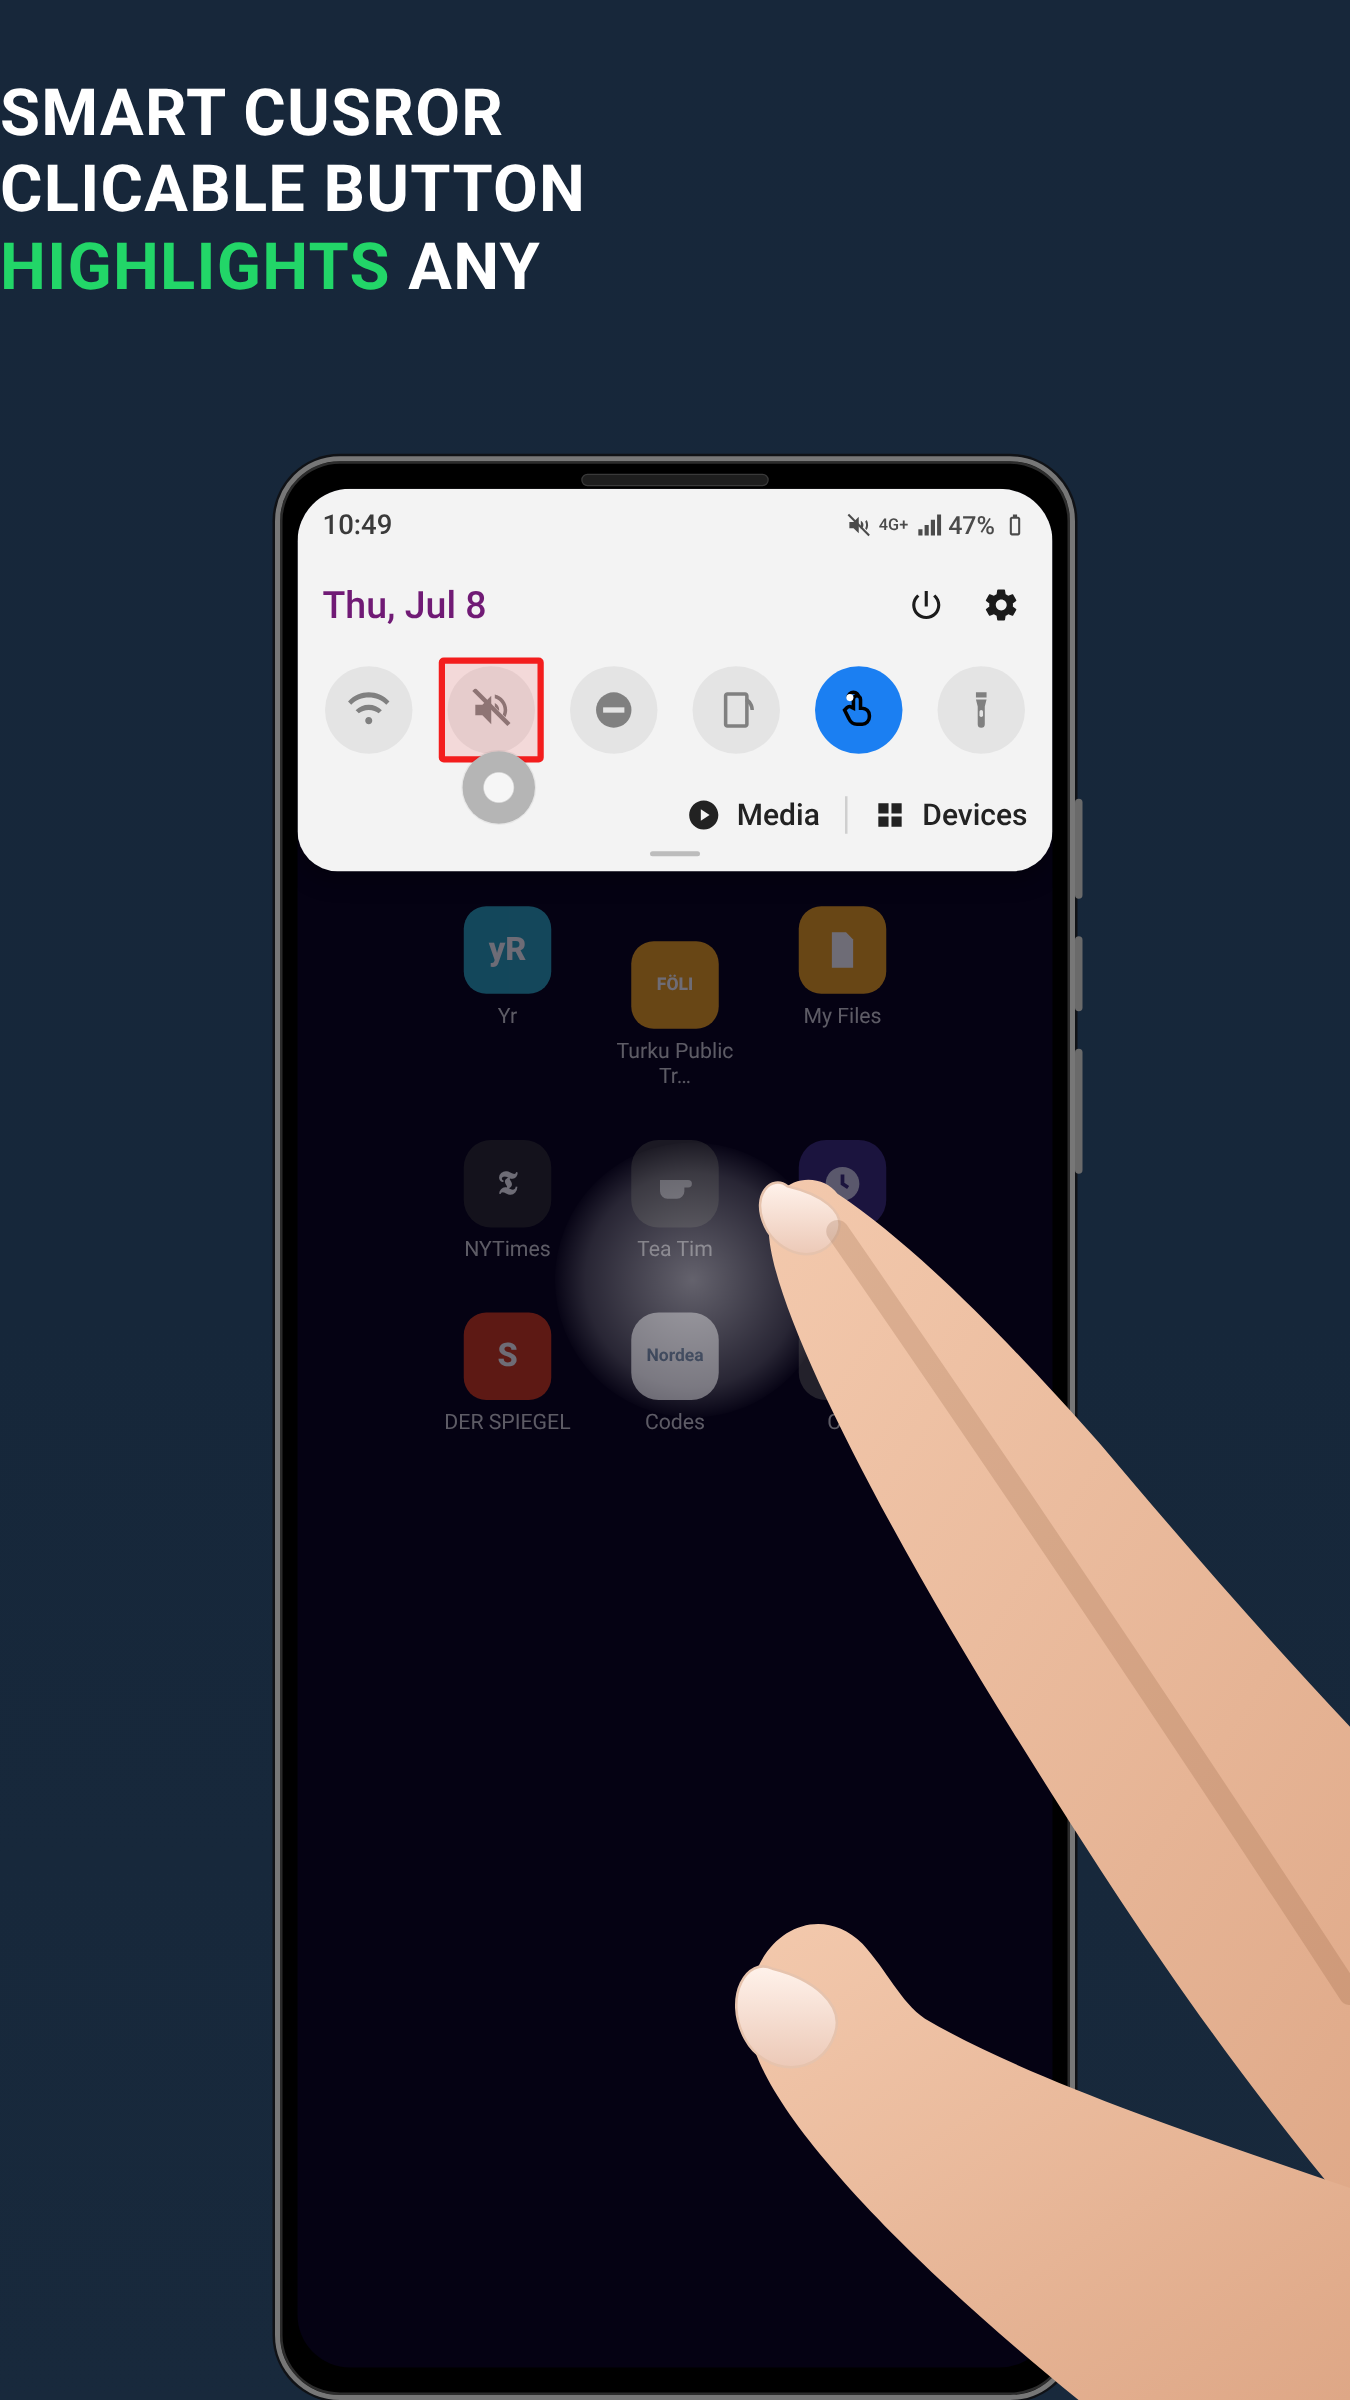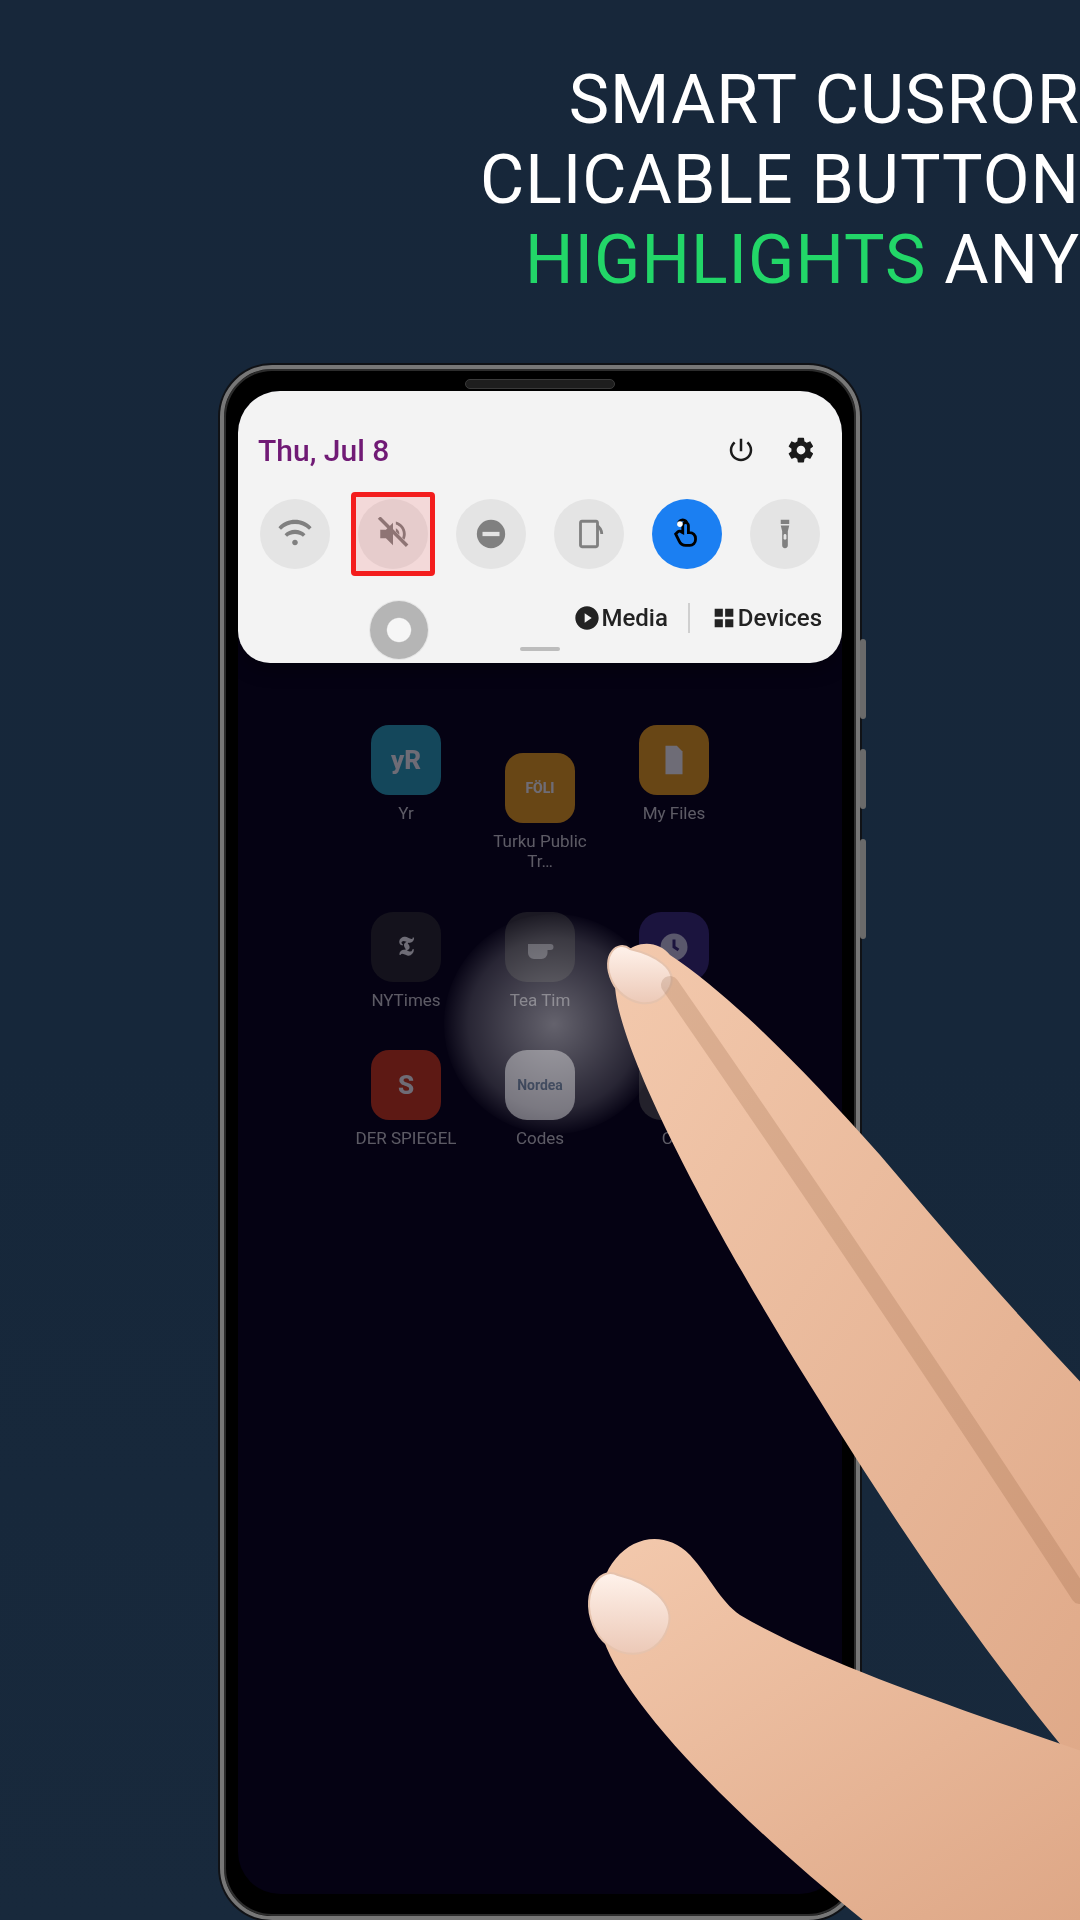--- a/index.html
+++ b/index.html
@@ -7,23 +7,23 @@
   body {
     background: linear-gradient(180deg, #17273a 0%, #16273a 55%, #18293c 100%);
     font-family: -apple-system, BlinkMacSystemFont, "Segoe UI", Roboto, Arial, sans-serif;
     position: relative;
   }
 
   
   .headline {
     position: absolute;
     top: 60px; left: 0; right: 0;
-    text-align: right;
-    font-weight: 400;
-    font-size: 68px;
+    text-align: left;
+    font-weight: 700;
+    font-size: 52px;
     line-height: 1.18;
     letter-spacing: 1px;
     color: #fff;
     text-transform: uppercase;
   }
   .headline .accent { color: #22d668; }
 
   
   .phone {
     position: absolute;
@@ -137,21 +137,21 @@
   }
 
   
   .md-row {
     display: flex; align-items: center; justify-content: flex-end;
     gap: 20px;
     margin-top: 34px;
     margin-bottom: 14px;
     font-size: 24px; color: #222; font-weight: 500;
   }
-  .md-item { display: flex; align-items: center; }
+  .md-item { display: flex; align-items: center; gap: 12px; }
   .md-item svg { width: 28px; height: 28px; fill: #222; }
   .vdiv { width: 2px; height: 30px; background: #cfcfcf; }
 
   
   .grabber {
     width: 40px; height: 4px; background: #bcbcbc; border-radius: 4px;
     margin: 0 auto 4px;
   }
 
   
@@ -284,20 +284,38 @@
             </div>
             <div class="app-label">Cal</div>
           </div>
         </div>
     </div>
 
     <div class="touch-ripple" style="top:523px; left:206px;"></div>
 
     <div class="notif-panel">
 
+      <div class="status-bar">
+        <span class="time">10:49</span>
+        <span class="spacer"></span>
+        <span class="status-icons">
+          <svg viewBox="0 0 24 24">
+              <path d="M16.5 12c0-1.8-1-3.3-2.5-4v8c1.5-.7 2.5-2.2 2.5-4zM3 9v6h4l5 5V4L7 9H3zM19 12c0 1.2-.3 2.3-.8 3.3l1.5 1.5C20.5 15.3 21 13.7 21 12s-.5-3.3-1.3-4.8l-1.5 1.5c.5 1 .8 2.1.8 3.3z"></path>
+              <path d="M2 2l20 20" stroke="#4b4b4b" stroke-width="2"></path>
+            </svg>
+          <span class="txt" style="font-size:13px;">4G+</span>
+          <svg viewBox="0 0 24 24">
+              <path d="M2 22h4v-6H2v6zm6 0h4V12H8v10zm6 0h4V7h-4v15zm6 0h4V2h-4v20z"></path>
+            </svg>
+          <span class="txt">47%</span>
+          <svg viewBox="0 0 24 24">
+              <path d="M15 4h-1V2h-4v2H9C8 4 7 5 7 6v14c0 1 1 2 2 2h6c1 0 2-1 2-2V6c0-1-1-2-2-2zm0 16H9V6h6v14z"></path>
+            </svg>
+        </span>
+      </div>
 
       <div class="date-row">
         <span>Thu, Jul 8</span>
         <span class="spacer"></span>
         <span class="icon-btn">
           <svg viewBox="0 0 24 24">
               <path d="M13 3h-2v10h2V3zm4.8 2.2l-1.4 1.4C17.9 8.1 19 9.9 19 12c0 3.9-3.1 7-7 7s-7-3.1-7-7c0-2.1 1.1-3.9 2.6-5.4L6.2 5.2C4.2 7 3 9.4 3 12c0 5 4 9 9 9s9-4 9-9c0-2.6-1.2-5-3.2-6.8z"></path>
             </svg>
         </span>
         <span class="icon-btn">

